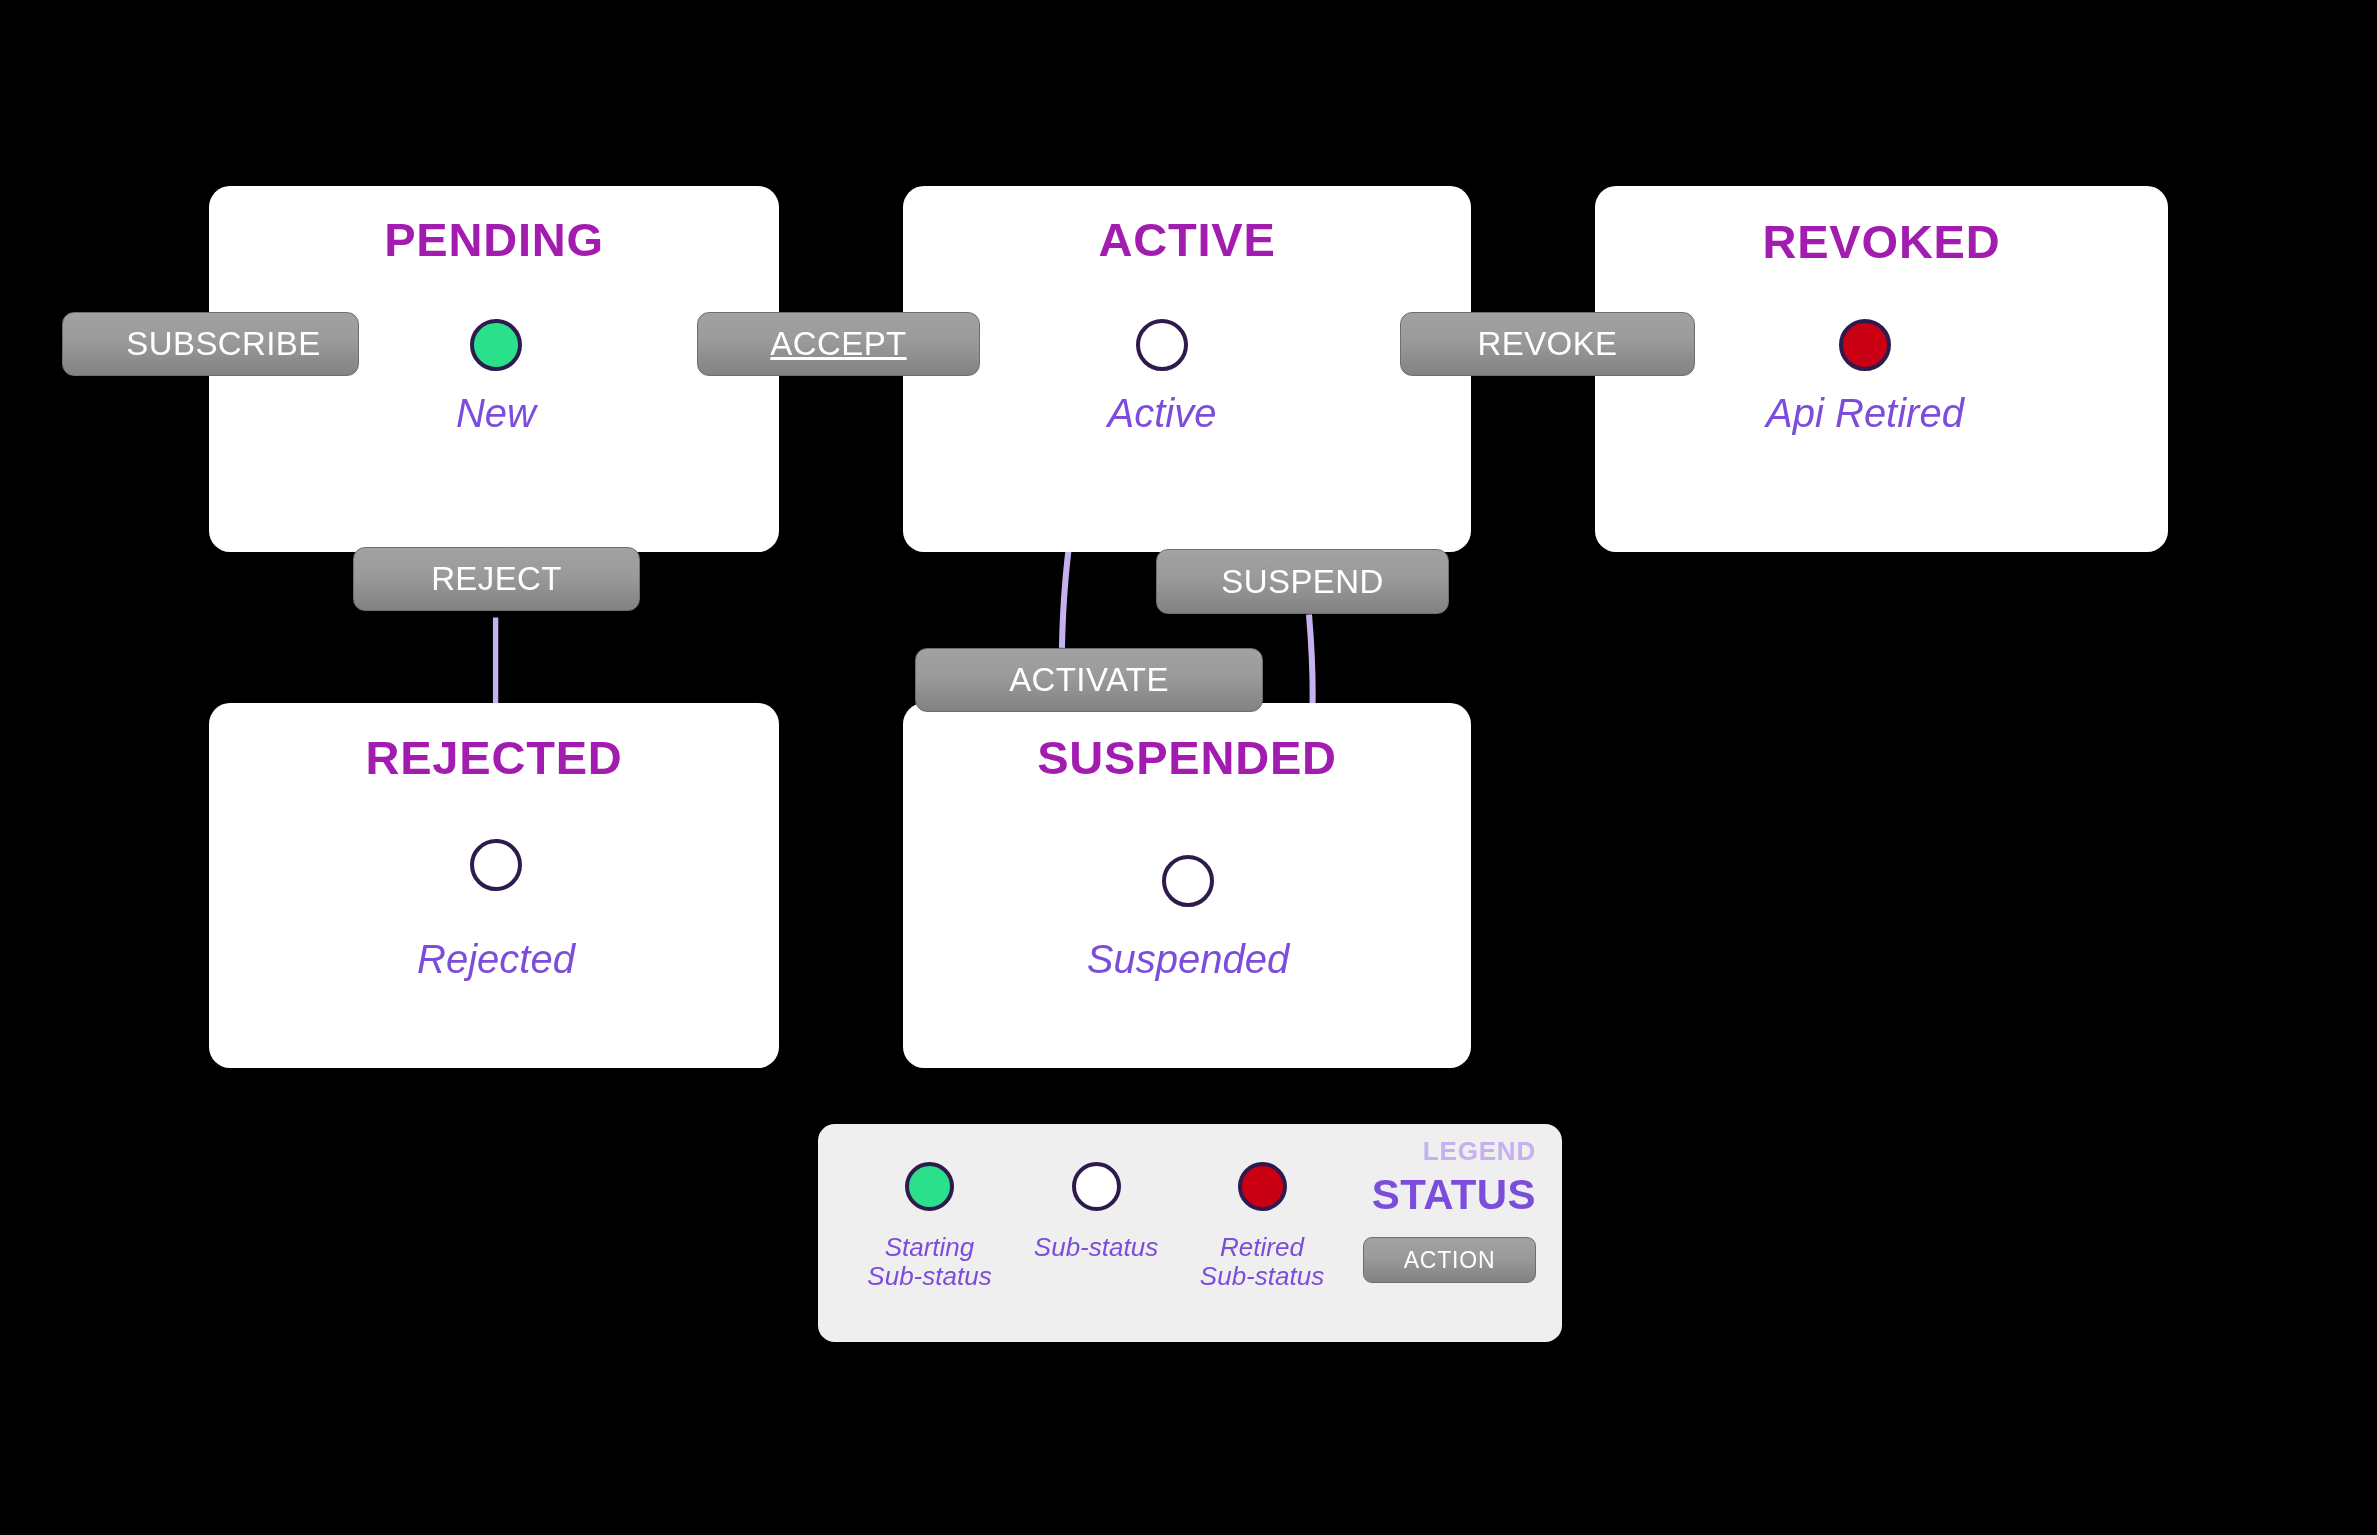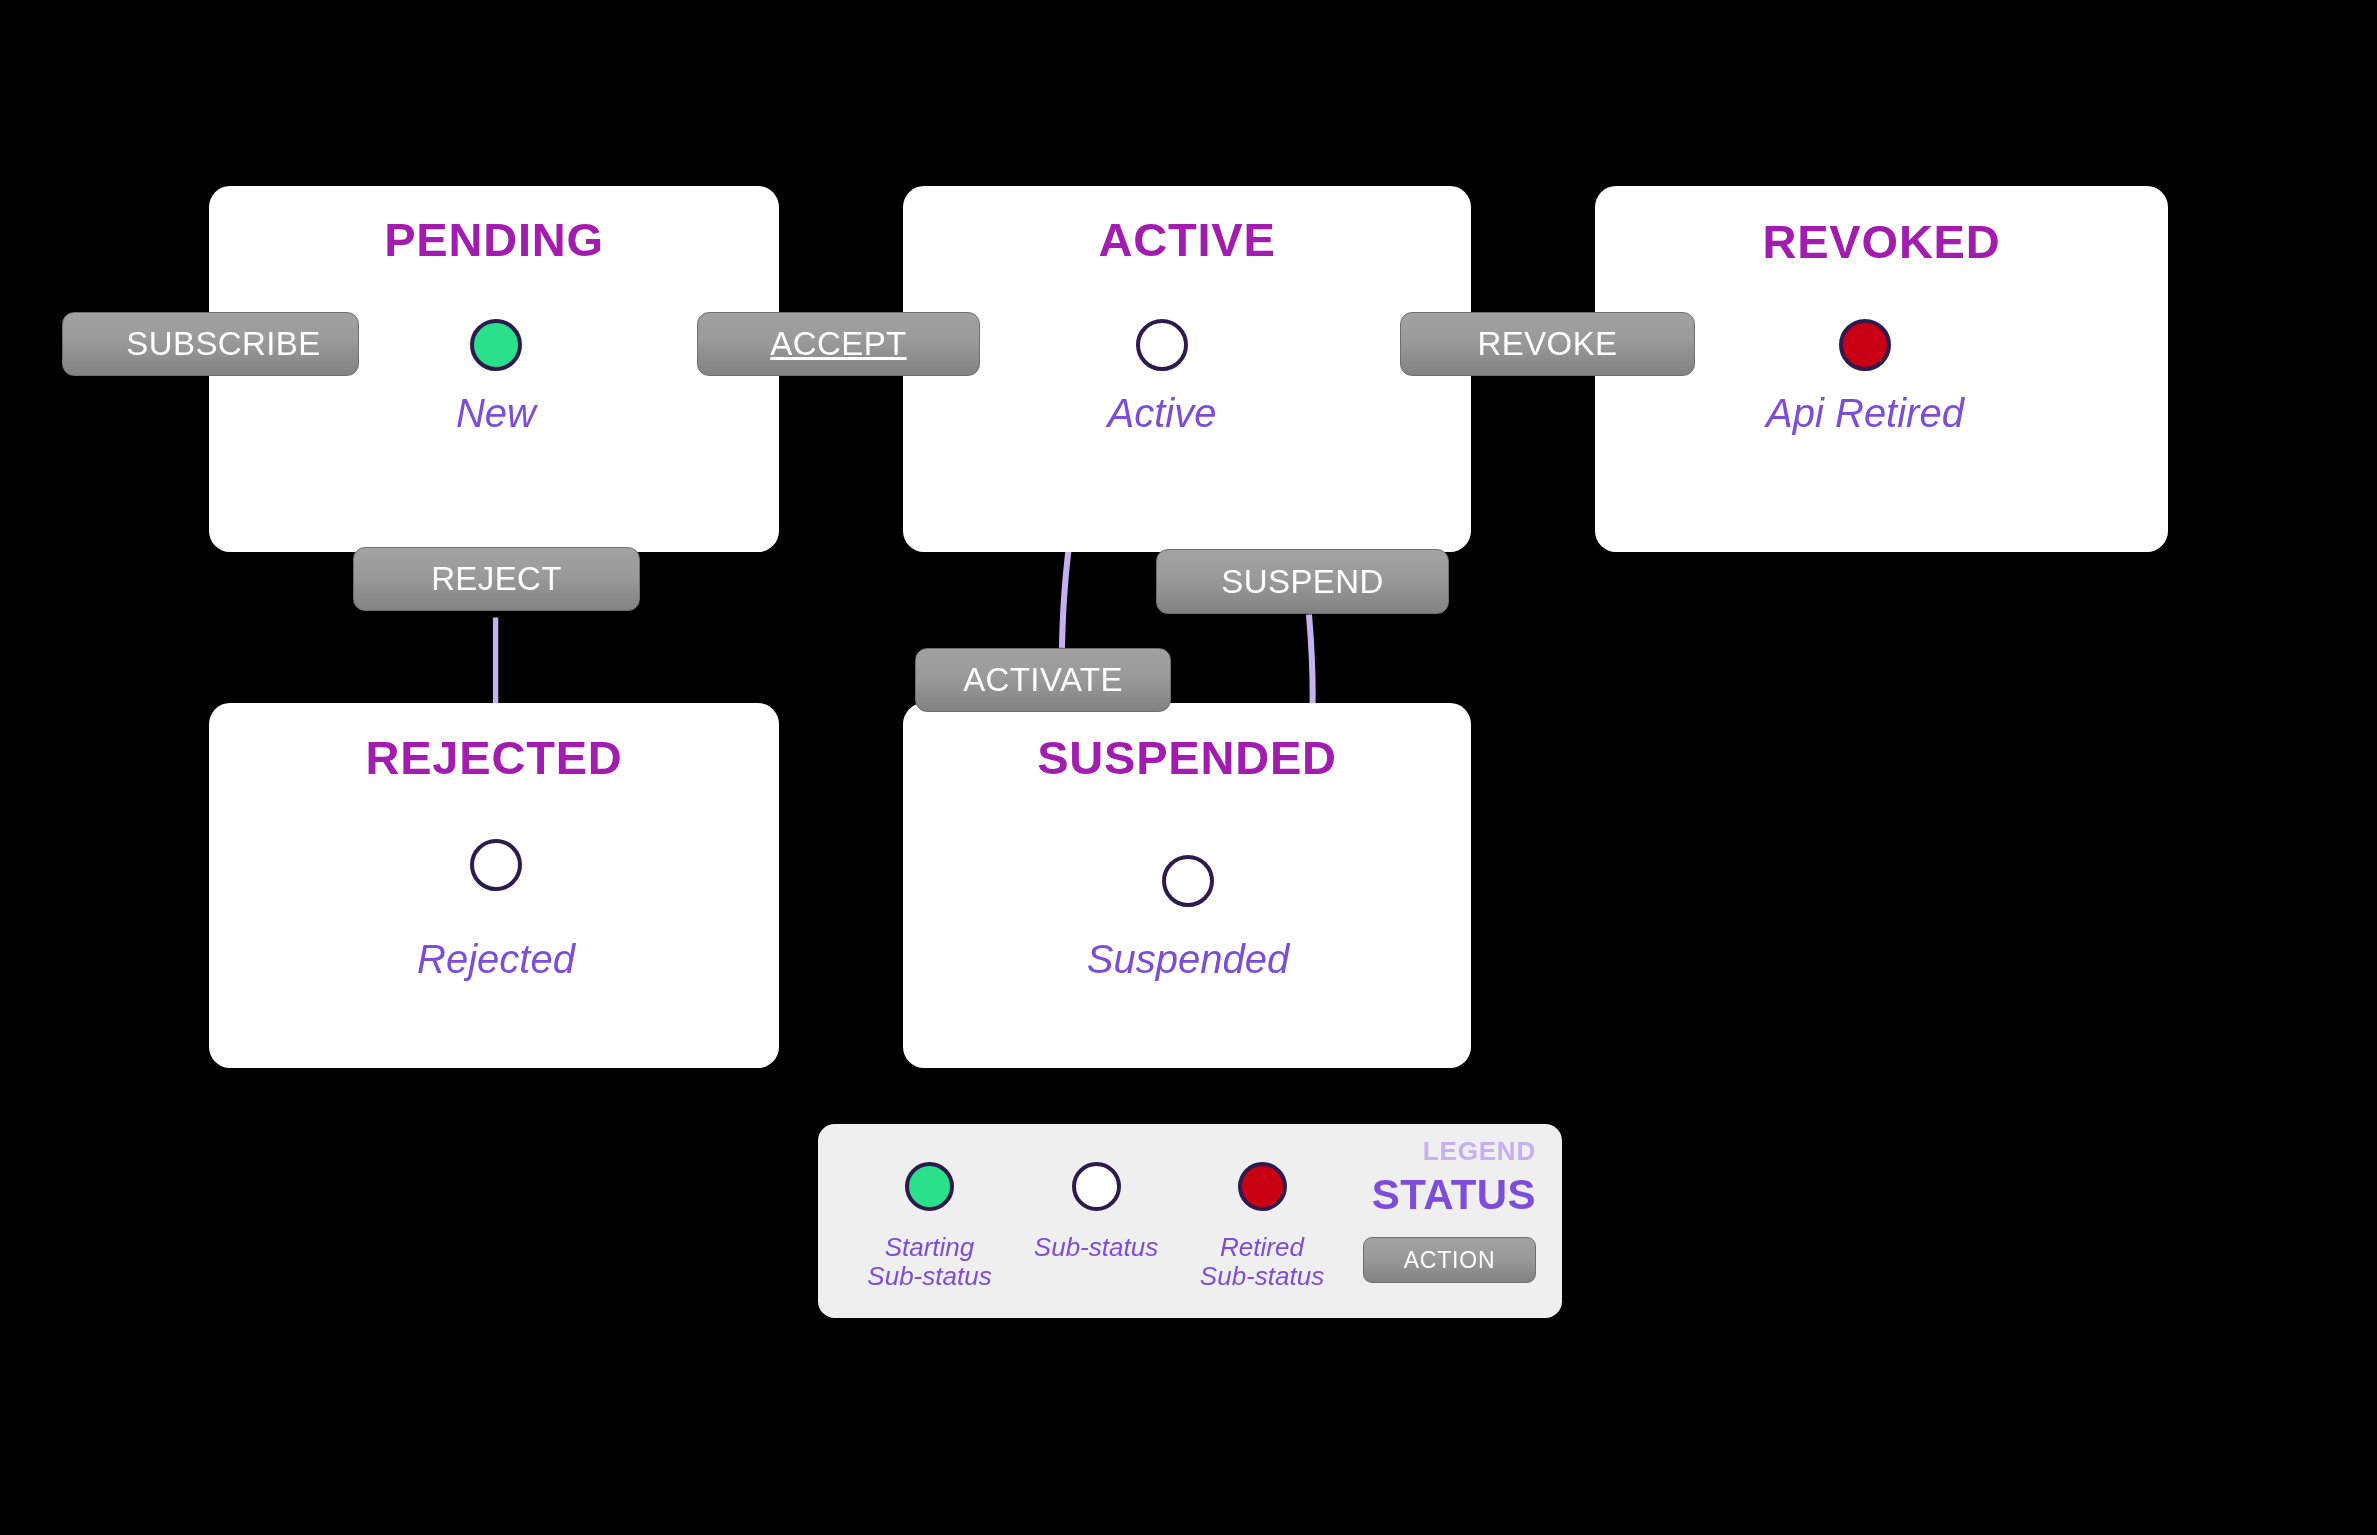--- a/index.html
+++ b/index.html
@@ -210,23 +210,23 @@
   <div class="action" style="left:62px; top:312px; width:297px; height:64px;padding-left:26px;">SUBSCRIBE</div>
 
   <div class="action" style="left:697px; top:312px; width:283px; height:64px;text-decoration:underline;">ACCEPT</div>
 
   <div class="action" style="left:1400px; top:312px; width:295px; height:64px;">REVOKE</div>
 
   <div class="action" style="left:353px; top:547px; width:287px; height:64px;">REJECT</div>
 
   <div class="action" style="left:1156px; top:549px; width:293px; height:65px;">SUSPEND</div>
 
-  <div class="action" style="left:915px; top:648px; width:256px; height:64px;text-align:center;">ACTIVATE</div>
-
-  <div id="legend" style="left:818px; top:1124px; width:744px; height:194px;">
+  <div class="action" style="left:915px; top:648px; width:348px; height:64px;text-align:center;">ACTIVATE</div>
+
+  <div id="legend" style="left:818px; top:1124px; width:744px; height:218px;">
 
     <div class="legend-title small">LEGEND</div>
     <div class="legend-title big">STATUS</div>
 
     <div class="legend-node" style="left:87px; top:38px; background:#2ae08a;"></div>
     <div class="legend-label" style="left:20.5px; top:109px;">Starting</div>
     <div class="legend-label" style="left:20.5px; top:138px;">Sub-status</div>
 
     <div class="legend-node" style="left:254px; top:38px; background:#ffffff;"></div>
     <div class="legend-label" style="left:187px; top:109px;">Sub-status</div>

